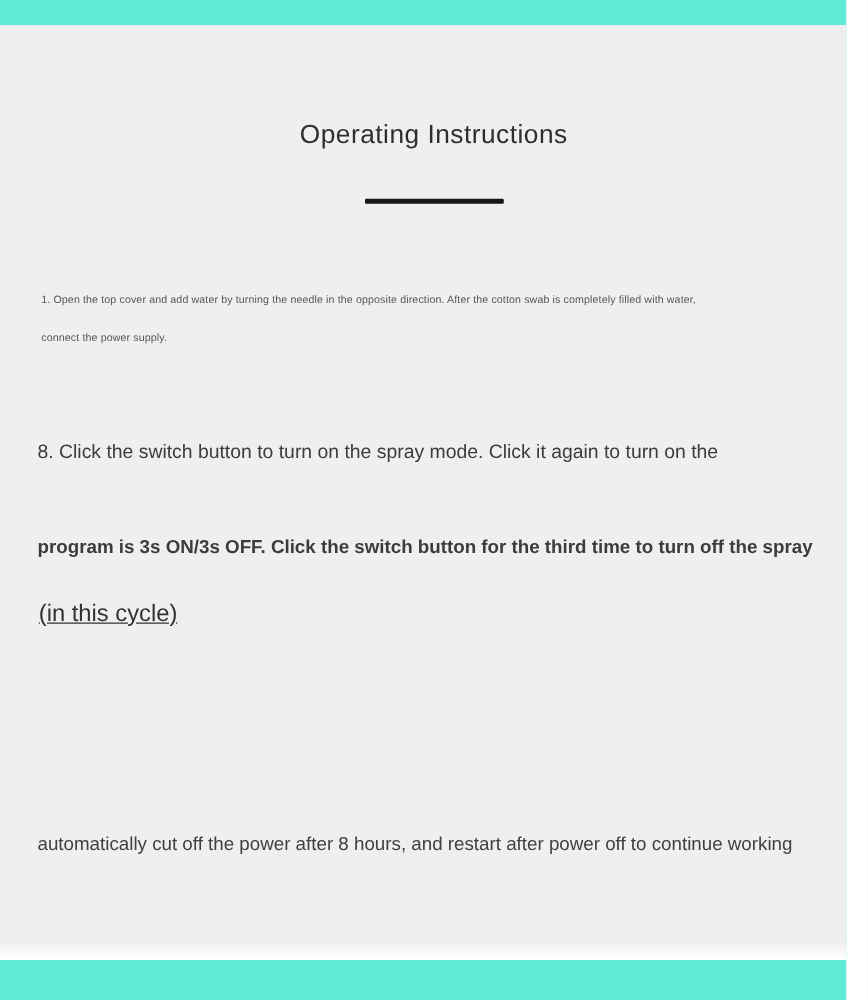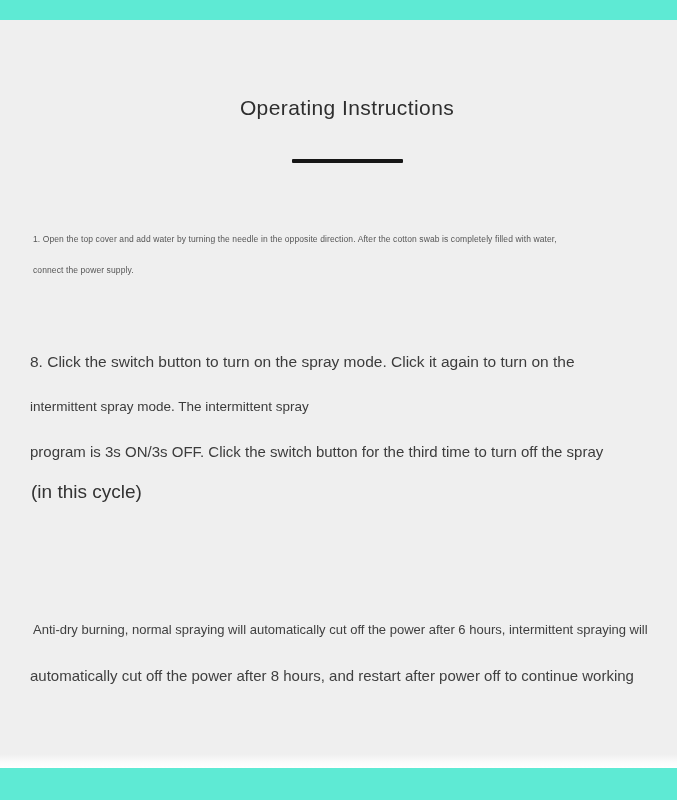--- a/index.html
+++ b/index.html
@@ -57,22 +57,22 @@
     white-space: nowrap;
     line-height: 1.15;
   }
   .small-note {
     font-size: 8.5px;
     color: #565656;
     letter-spacing: 0.1px;
   }
   .step2-l1 { left: 30px; top: 353px; font-size: 15.5px; color: #3c3c3c; }
   .step2-l2 { left: 30px; top: 399px; font-size: 13.5px; color: #3c3c3c; }
-  .step2-l3 { left: 30px; top: 443px; font-size: 15px;   color: #3c3c3c; }
-  .step2-l4 { left: 31px; top: 481px; font-size: 19px;   color: #333333; }
+  .step2-l3 { left: 30px; top: 429px; font-size: 15px;   color: #3c3c3c; font-weight: bold; }
+  .step2-l4 { left: 31px; top: 481px; font-size: 19px;   color: #333333; text-decoration: underline; }
   .step3-l1 { left: 30px; top: 579px; font-size: 13px;   color: #404040; }
   .step3-l2 { left: 33px; top: 623px; font-size: 13px;   color: #404040; }
   .step3-l3 { left: 30px; top: 667px; font-size: 15px;   color: #404040; }
   .step1-l1 { left: 33px; top: 235px; }
   .step1-l2 { left: 33px; top: 266px; }
 </style>
 </head>
 <body>
 
 <div class="canvas">
@@ -80,19 +80,17 @@
   <div class="sheet-fade"></div>
 
   <div class="page-title">Operating Instructions</div>
 
   <div class="title-divider"></div>
 
   <div class="line small-note step1-l1">1. Open the top cover and add water by turning the needle in the opposite direction. After the cotton swab is completely filled with water,</div>
   <div class="line small-note step1-l2">connect the power supply.</div>
 
   <div class="line step2-l1">8. Click the switch button to turn on the spray mode. Click it again to turn on the</div>
-  <div class="line step2-l2">intermittent spray mode. The intermittent spray</div>
   <div class="line step2-l3">program is 3s ON/3s OFF. Click the switch button for the third time to turn off the spray</div>
   <div class="line step2-l4">(in this cycle)</div>
 
-  <div class="line step3-l2">Anti-dry burning, normal spraying will automatically cut off the power after 6 hours, intermittent spraying will</div>
   <div class="line step3-l3">automatically cut off the power after 8 hours, and restart after power off to continue working</div>
 </div>
 
 </body></html>

